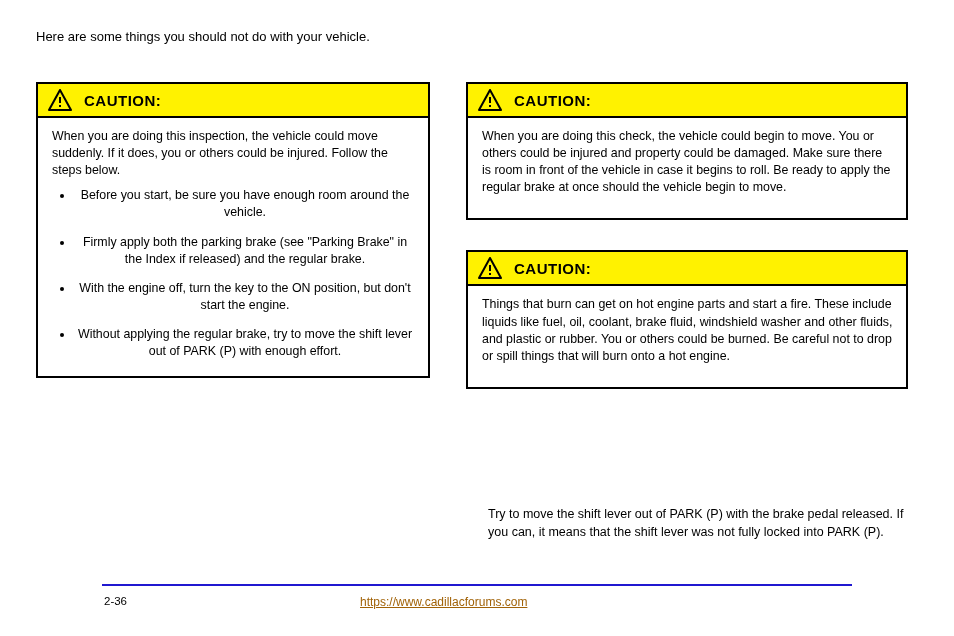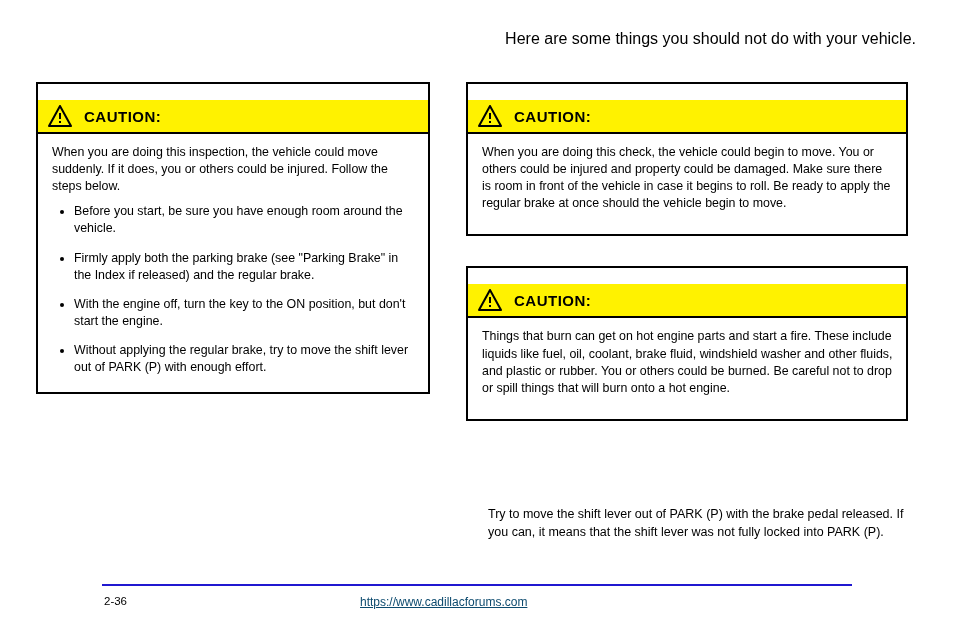--- a/index.html
+++ b/index.html
@@ -8,61 +8,59 @@
     height: 636px;
     background: #fff;
     font-family: Arial, Helvetica, sans-serif;
     position: relative;
   }
   .intro {
     position: absolute;
     top: 28px;
     left: 36px;
     width: 880px;
-    font-size: 16px;
+    font-size: 13px;
     line-height: 1.35;
     color: #000;
-    text-align: right;
   }
   .boxes {
     position: absolute;
     top: 82px;
     left: 36px;
     width: 880px;
     display: flex;
     gap: 36px;
   }
   .left-col { width: 394px; }
   .right-col { width: 442px; display: flex; flex-direction: column; gap: 30px; }
   .caution-box { border: 2px solid #000; }
   .caution-header {
     background: #fff200;
     display: flex;
     align-items: center;
     padding: 5px 10px;
     gap: 12px;
     border-bottom: 2px solid #000;
-    margin-top: 16px;
   }
   .warn-triangle { width: 24px; height: 22px; flex: none; }
   .caution-title {
     font-family: Arial, Helvetica, sans-serif;
     font-weight: 700;
     font-size: 15px;
     letter-spacing: 0.5px;
     color: #000;
   }
   .caution-body {
     padding: 10px 12px 14px 14px;
     font-size: 12.4px;
     line-height: 1.38;
     color: #000;
   }
   .caution-body p { margin-bottom: 8px; }
-  .caution-body ul { margin: 4px 0 2px 22px; padding: 0; }
+  .caution-body ul { margin: 4px 0 2px 22px; padding: 0; text-align: center; }
   .caution-body li { margin-bottom: 12px; }
   .caution-body li:last-child { margin-bottom: 0; }
   .outro {
     position: absolute;
     top: 506px;
     left: 472px;
     width: 444px;
     font-size: 12.5px;
     line-height: 1.4;
     color: #000;
@@ -81,21 +79,21 @@
     top: 595px;
     left: 104px;
     font-size: 11.5px;
     color: #000;
   }
   .footer-link {
     position: absolute;
     top: 595px;
     left: 360px;
     font-size: 12px;
-    color: #0c4a6e;
+    color: #a16207;
     text-decoration: underline;
     cursor: pointer;
   }
 </style>
 </head>
 <body>
 
 <div class="intro">Here are some things you should not do with your vehicle.</div>
 
 <div class="boxes">

